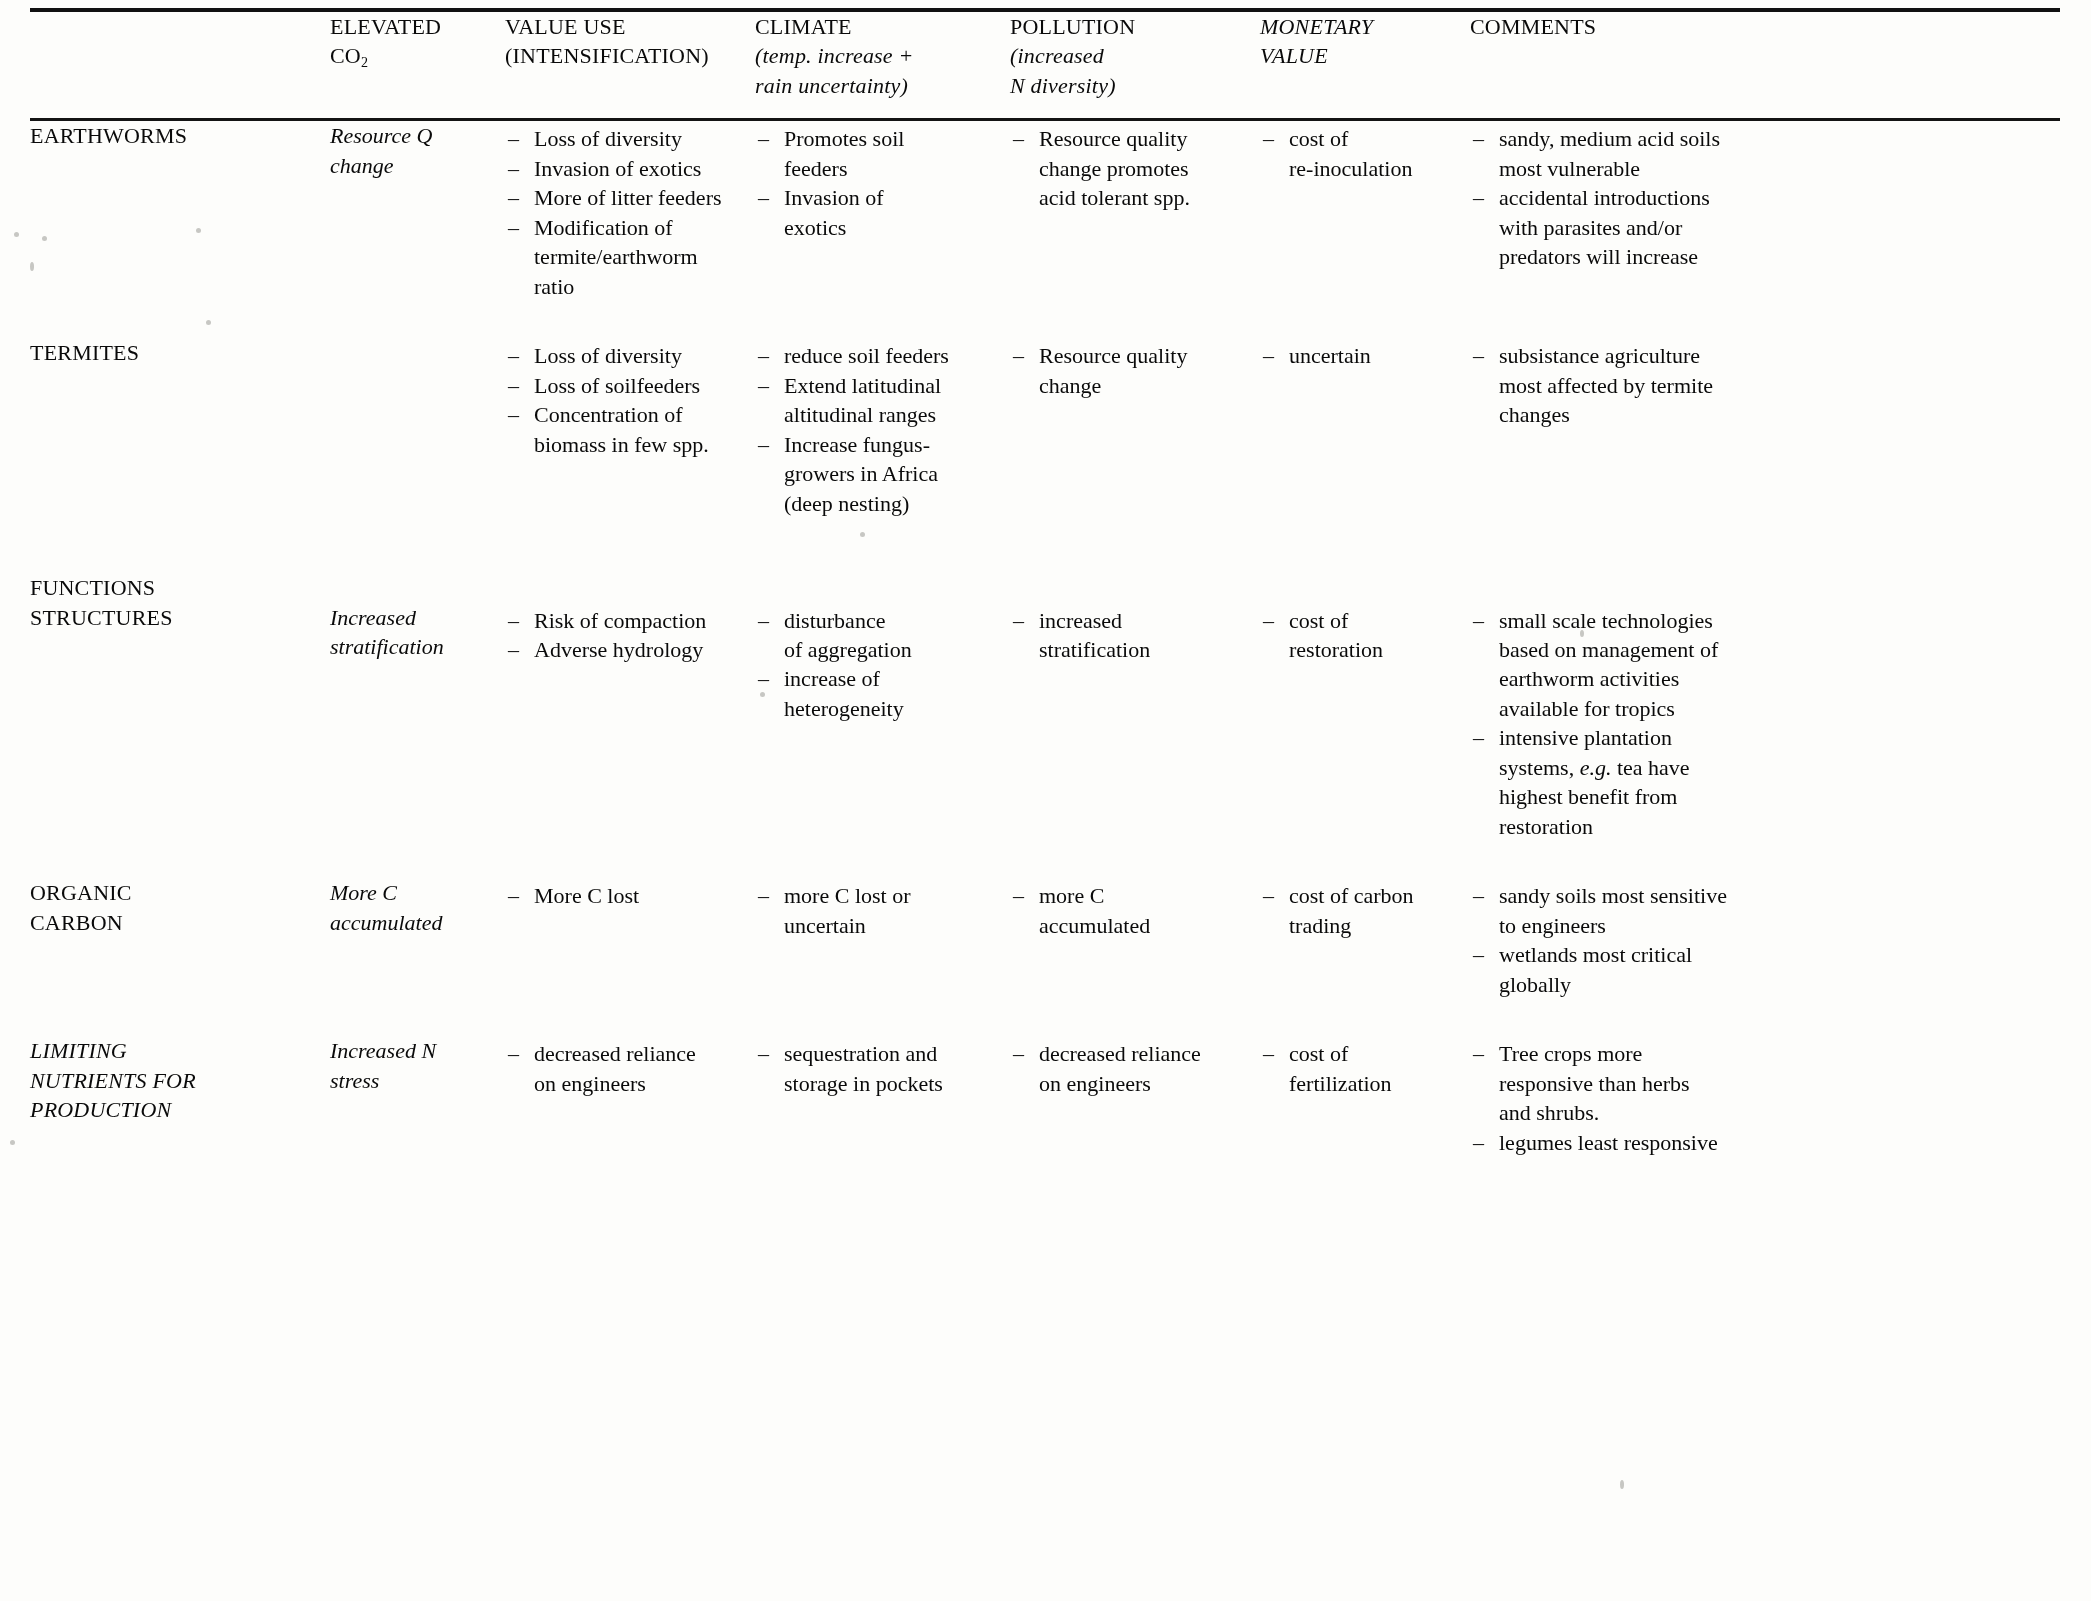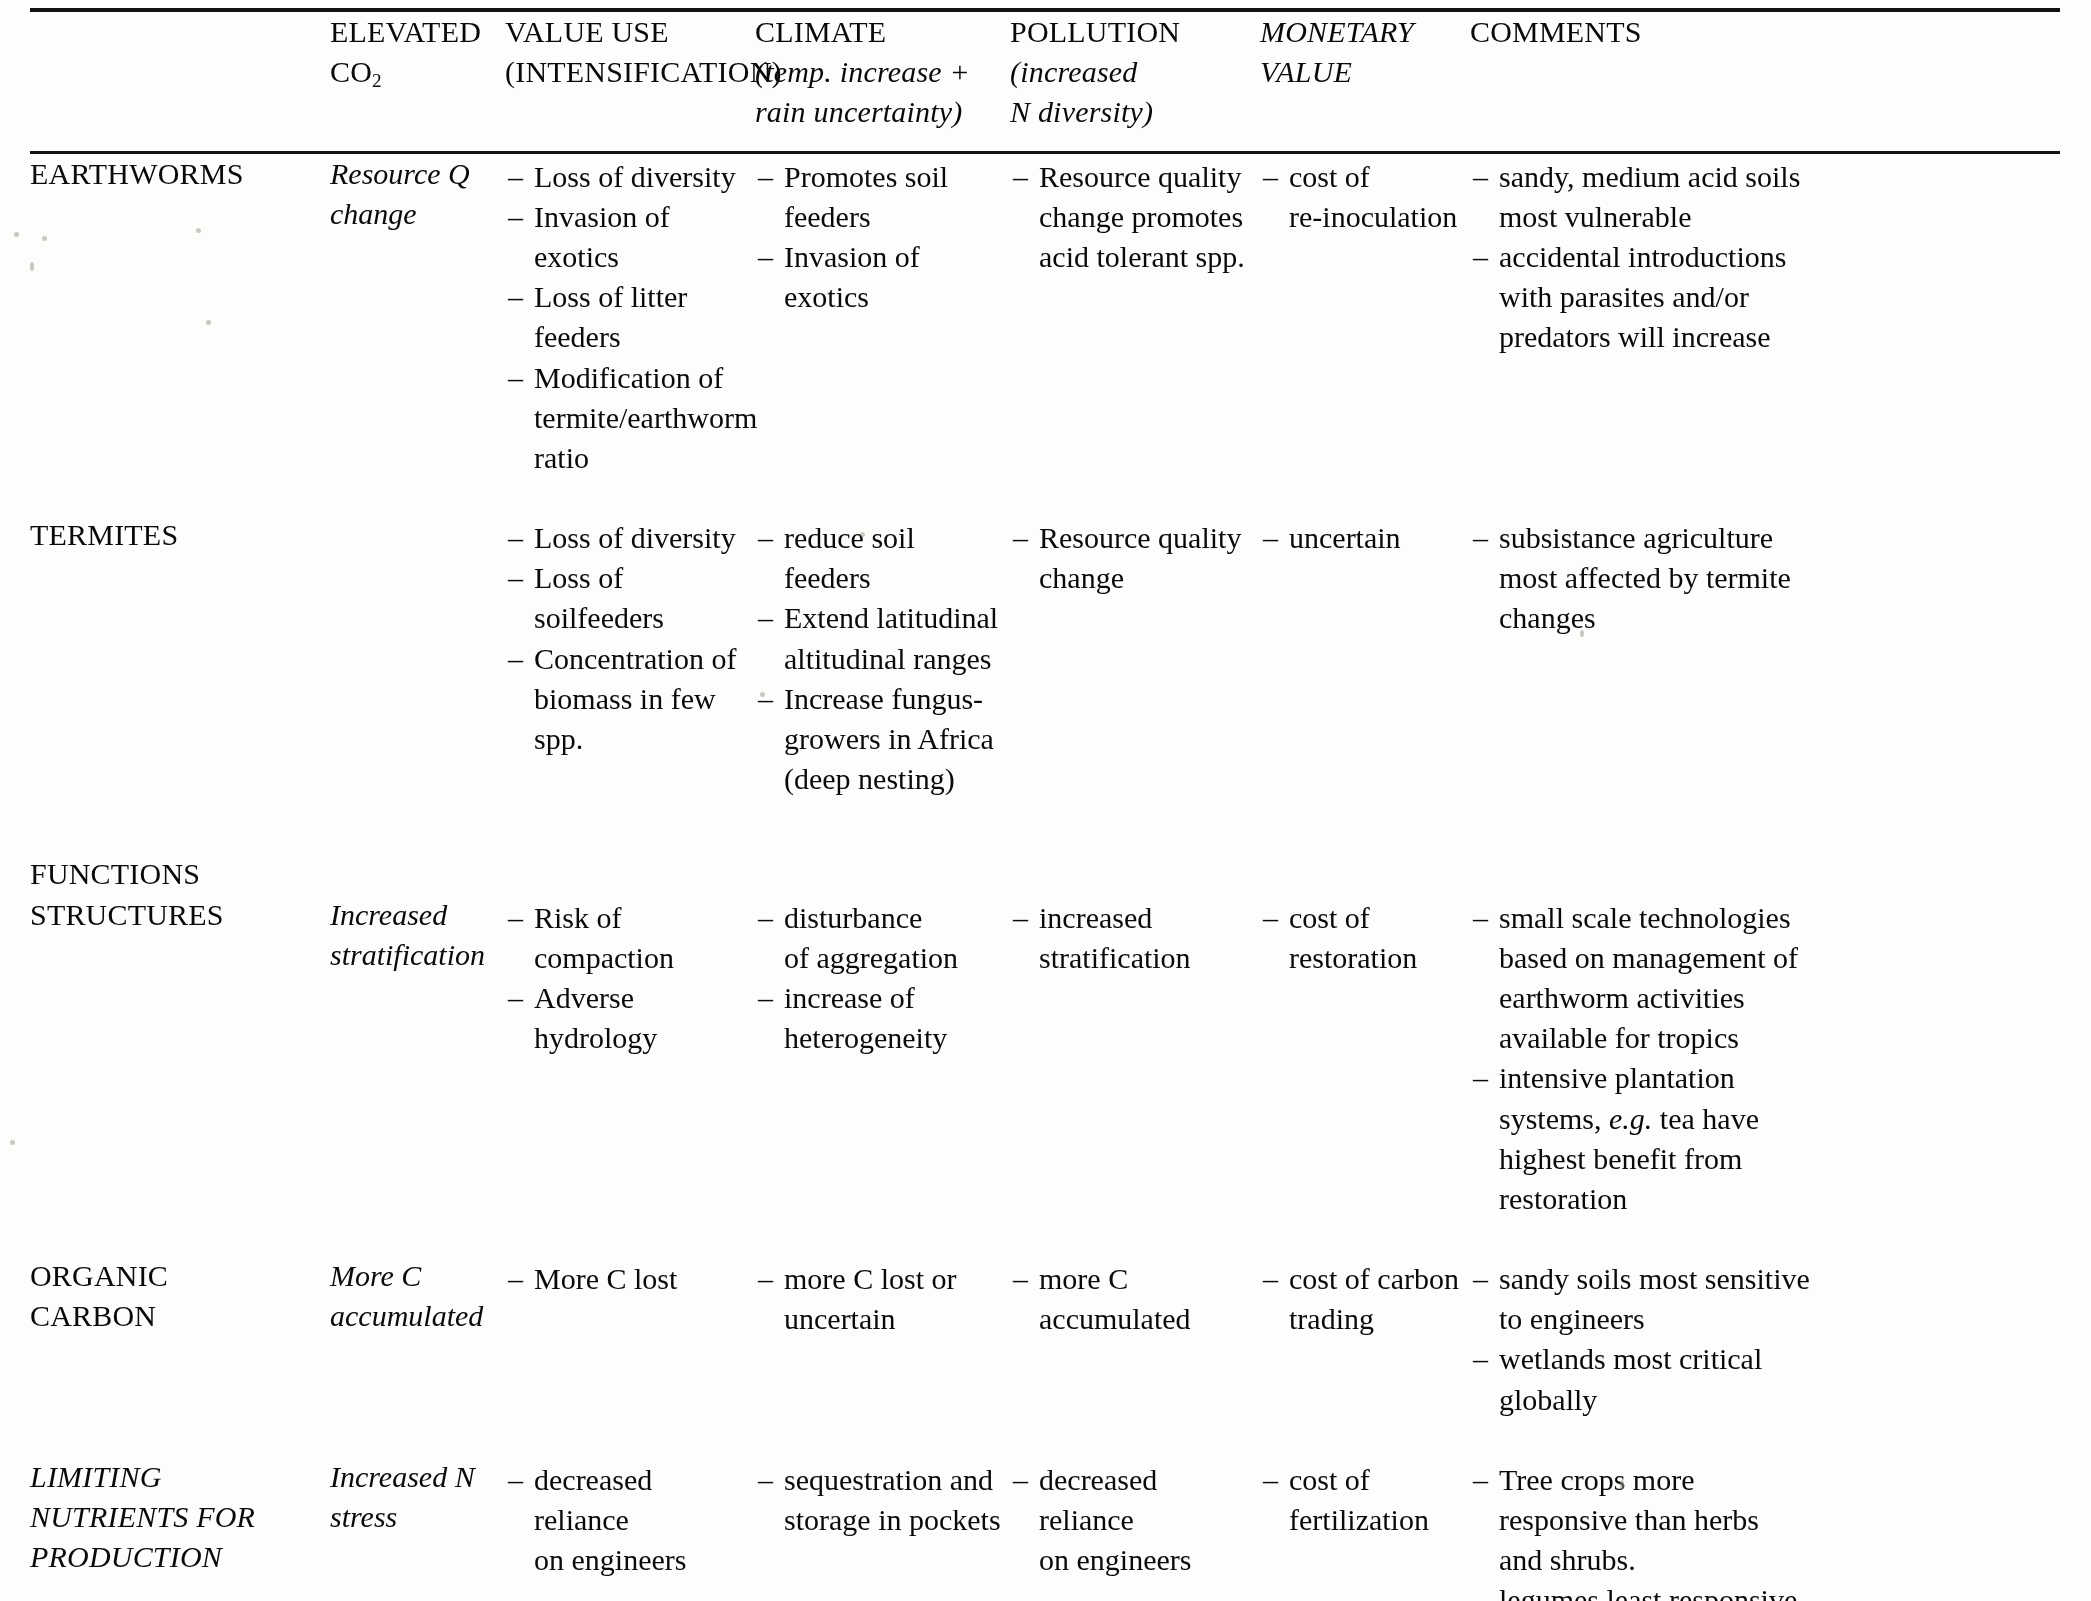--- a/index.html
+++ b/index.html
@@ -39,21 +39,21 @@
   }
 
   table.maintable {
     width: 100%;
     border-collapse: collapse;
     table-layout: fixed;
   }
   table.maintable td {
     vertical-align: top;
     padding: 0;
-    font-size: 30px;
+    font-size: 22px;
     line-height: 1.34;
   }
 
   
   col.c-label   { width: 300px; }
   col.c-co2     { width: 175px; }
   col.c-land    { width: 250px; }
   col.c-climate { width: 255px; }
   col.c-poll    { width: 250px; }
   col.c-money   { width: 210px; }
@@ -194,21 +194,21 @@
       </colgroup>
       <tbody id="body-rows">
           <tr>
             <td class="rowlabel">EARTHWORMS</td>
             <td class="cell plaincell">Resource Q
 change</td>
             <td class="cell">
               <ul class="dashlist">
                 <li>Loss of diversity</li>
                 <li>Invasion of exotics</li>
-                <li>Loss of litter feeders</li>
+                <li>More of litter feeders</li>
                 <li>Modification of
 termite/earthworm
 ratio</li>
               </ul>
             </td>
             <td class="cell">
               <ul class="dashlist">
                 <li>Promotes soil
 feeders</li>
                 <li>Invasion of

